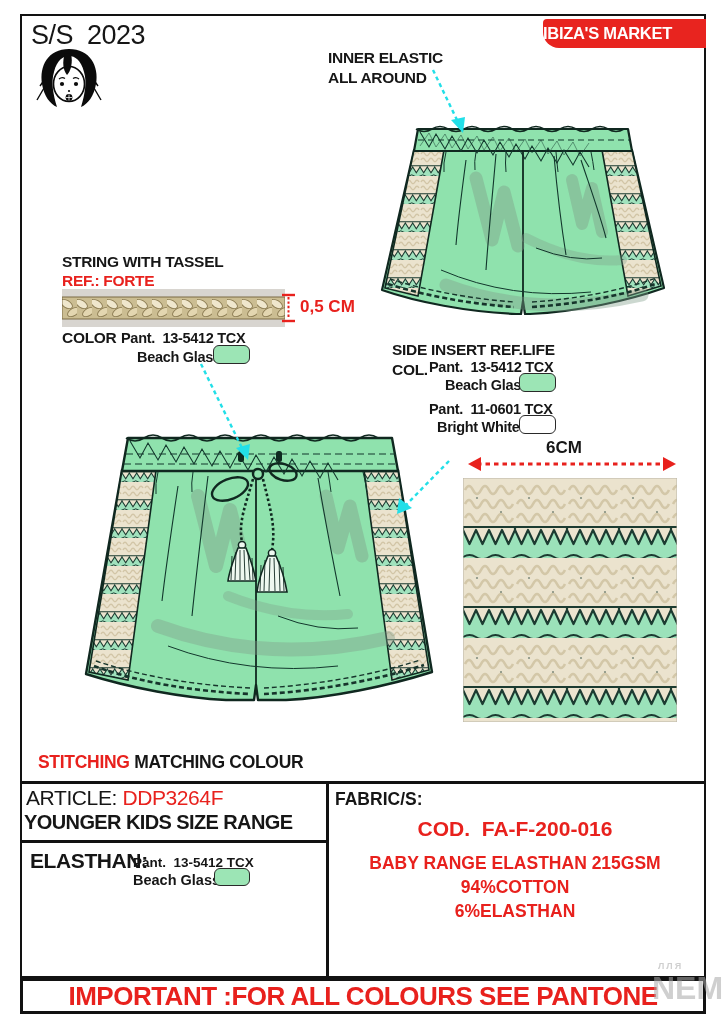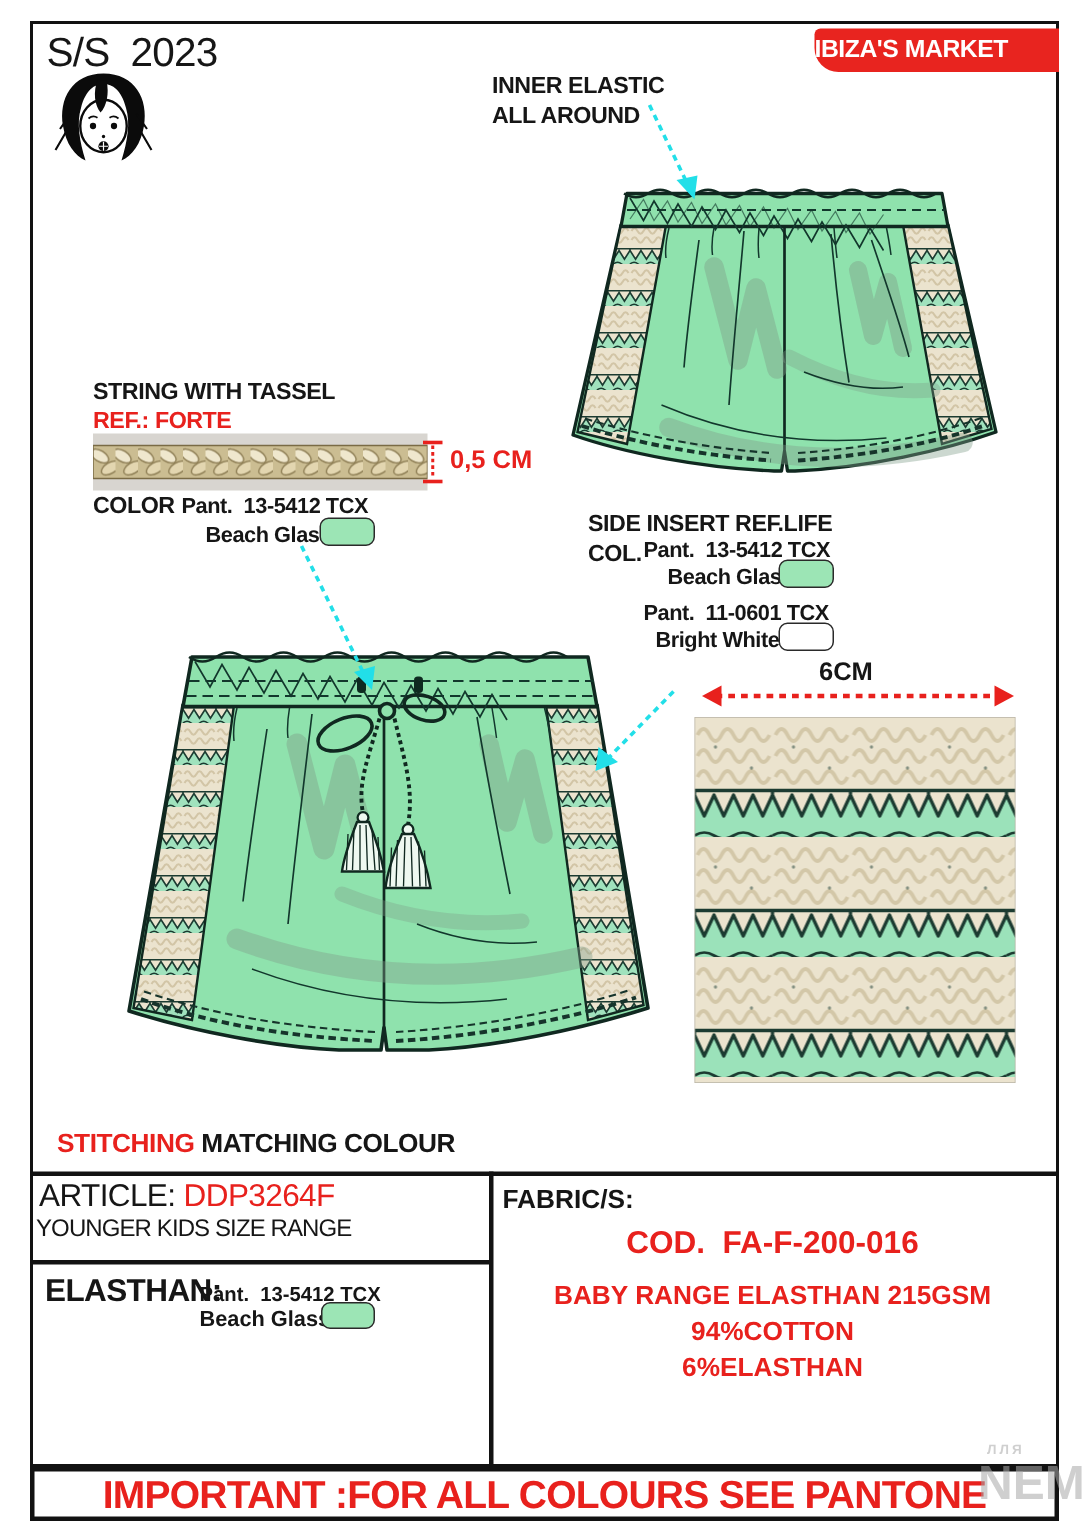--- a/index.html
+++ b/index.html
@@ -14,21 +14,21 @@
          border-radius:4px 0 0 16px;display:flex;align-items:center;justify-content:flex-start}
   .badge span{color:#fff;font-size:16.5px;font-weight:bold;letter-spacing:-.3px}
   .lbl{font-size:15.5px;font-weight:bold;letter-spacing:-.3px}
   .pant{font-size:14.5px;font-weight:bold;letter-spacing:-.3px}
   .swatch{width:37px;height:19px;border:1.6px solid #2a2a2a;border-radius:6px}
   .cordbox{left:62px;top:289px;width:223px;height:38px;background:#d8d5d0}
   .measure{font-size:17px;font-weight:bold}
   .stitchline{left:38px;top:752px;font-size:17.5px;font-weight:bold;letter-spacing:-.3px}
   .tline{background:#121212}
   .article{font-size:21px;font-weight:normal;letter-spacing:-.4px}
-  .sizerange{font-size:16px;font-weight:normal;letter-spacing:-.6px}
+  .sizerange{font-size:20px;font-weight:bold;letter-spacing:-.6px}
   .colours{font-size:21px;font-weight:bold;letter-spacing:-.4px}
   .pantsm{font-size:13.5px;font-weight:bold}
   .fabriclbl{font-size:17.5px;font-weight:bold}
   .fabred{color:#e8211d;font-weight:bold;text-align:center;width:380px;left:325px}
   .banner{left:20px;top:978px;width:686px;height:36px;border:3px solid #121212;
           display:flex;align-items:flex-start;justify-content:center}
   .banner span{color:#e8211d;font-size:26px;font-weight:bold;letter-spacing:-.5px}
   .wm{color:#a9a9a9;opacity:.55;font-weight:bold;z-index:9;line-height:1}
   svg{display:block}
 </style>

